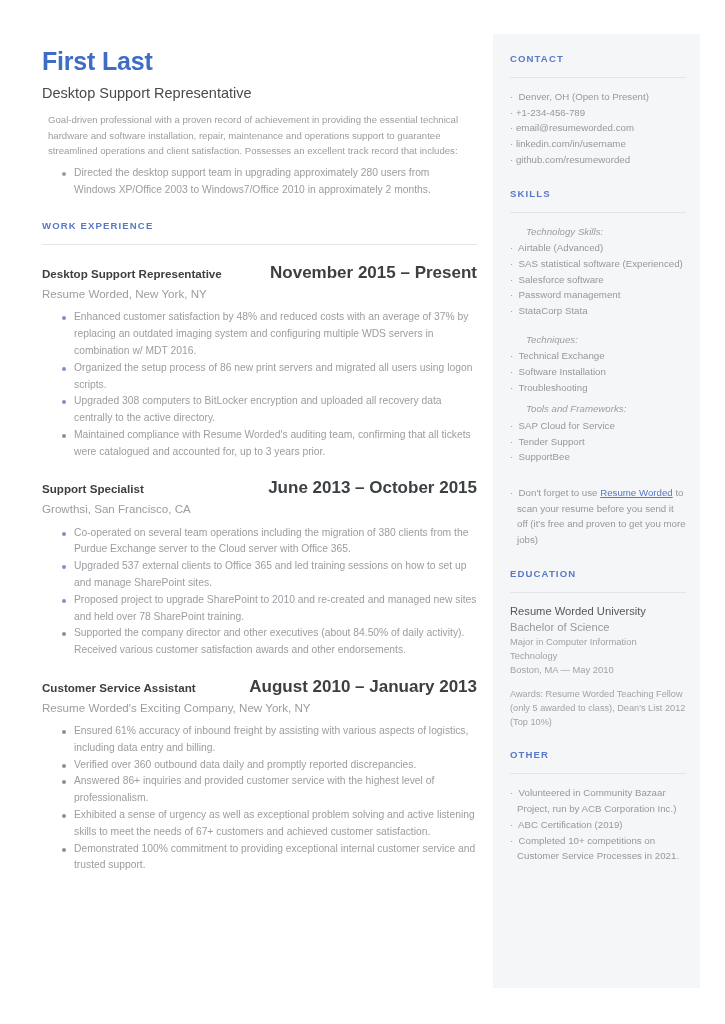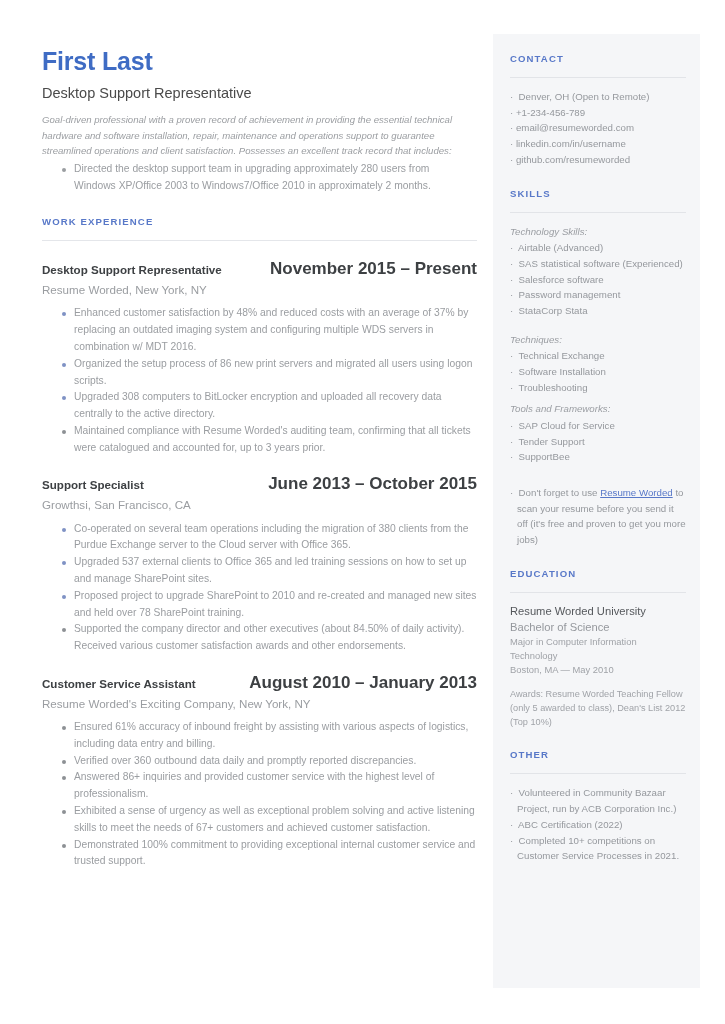--- a/index.html
+++ b/index.html
@@ -18,21 +18,21 @@
   }
   .name{
     font-size:25px;font-weight:bold;color:#3f6cc4;
     letter-spacing:-0.2px;line-height:1.1;margin:0 0 8px 0;
   }
   .headline{
     font-size:14.5px;color:#4a4a4a;font-weight:normal;
     margin:0 0 10px 0;line-height:1.3;
   }
   .summary{
-    font-size:9.6px;color:#9a9da1;line-height:1.62;margin:0;font-style:italic;
+    font-size:9.6px;color:#9a9da1;line-height:1.62;margin:6px;
   }
   .summary-list{
     list-style:none;margin:2px 16px 0 0;padding:0;
   }
   .summary-list li{
     position:relative;padding-left:32px;
     font-size:10.3px;color:#9a9da1;line-height:1.62;
     margin-bottom:0;
   }
   .summary-list li::before{
@@ -84,21 +84,21 @@
     letter-spacing:1.1px;margin:0;
   }
   .s-rule{height:1px;background:#e2e4e8;margin:13px 0 11px 0;}
   .s-list{list-style:none;margin:0;padding:0;}
   .s-list li{
     font-size:9.7px;color:#95989d;line-height:1.62;
     text-indent:-7px;padding-left:7px;
   }
   .s-sub{
     font-size:9.7px;color:#9b9ea3;font-style:italic;
-    margin:0 0 1px 0;line-height:1.6;
+    margin:0 0 1px 16px;line-height:1.6;
   }
   .s-gap{height:13px;}
   .note{
     font-size:9.7px;color:#95989d;line-height:1.62;margin:0;
     text-indent:-7px;padding-left:7px;
   }
   .note a{color:#5878c8;text-decoration:underline;}
   .edu-school{font-size:11.2px;color:#55585c;line-height:1.4;}
   .edu-degree{font-size:11.2px;color:#95989d;line-height:1.4;}
   .edu-line{font-size:9.4px;color:#a0a3a8;line-height:1.5;}
@@ -165,21 +165,21 @@
       </ul>
     </div>
 
   </div>
 
   <div class="sidebar">
 
     <div class="s-head">CONTACT</div>
     <div class="s-rule"></div>
     <ul class="s-list">
-      <li>·&nbsp; <span>Denver, OH (Open to Remote)</span></li>
+      <li>·&nbsp; <span>Denver, OH (Open to Present)</span></li>
       <li>·&nbsp;<span>+1-234-456-789</span></li>
       <li>·&nbsp;<span>email@resumeworded.com</span></li>
       <li>·&nbsp;<span>linkedin.com/in/username</span></li>
       <li>·&nbsp;<span>github.com/resumeworded</span></li>
     </ul>
 
     <div class="sec-block">
       <div class="s-head">SKILLS</div>
       <div class="s-rule"></div>
 
@@ -223,19 +223,19 @@
       <div class="edu-line">Major in Computer Information Technology</div>
       <div class="edu-line">Boston, MA — May 2010</div>
       <div class="edu-awards">Awards: Resume Worded Teaching Fellow (only 5 awarded to class), Dean's List 2012 (Top 10%)</div>
     </div>
 
     <div class="sec-block">
       <div class="s-head">OTHER</div>
       <div class="s-rule"></div>
       <ul class="s-list">
         <li>·&nbsp; <span>Volunteered in Community Bazaar Project, run by ACB Corporation Inc.)</span></li>
-        <li>·&nbsp; <span>ABC Certification (2022)</span></li>
+        <li>·&nbsp; <span>ABC Certification (2019)</span></li>
         <li>·&nbsp; <span>Completed 10+ competitions on Customer Service Processes in 2021.</span></li>
       </ul>
     </div>
 
   </div>
 </div>
 
 </body></html>

